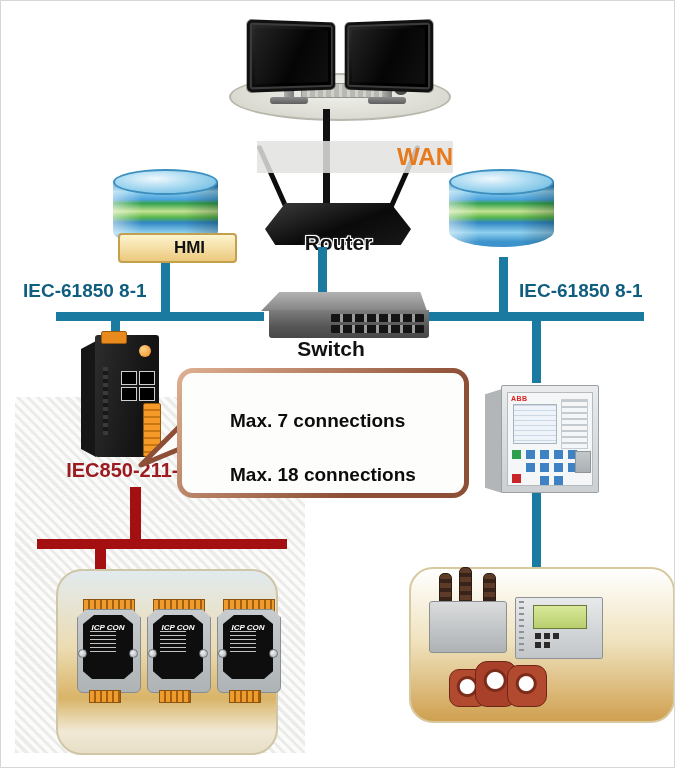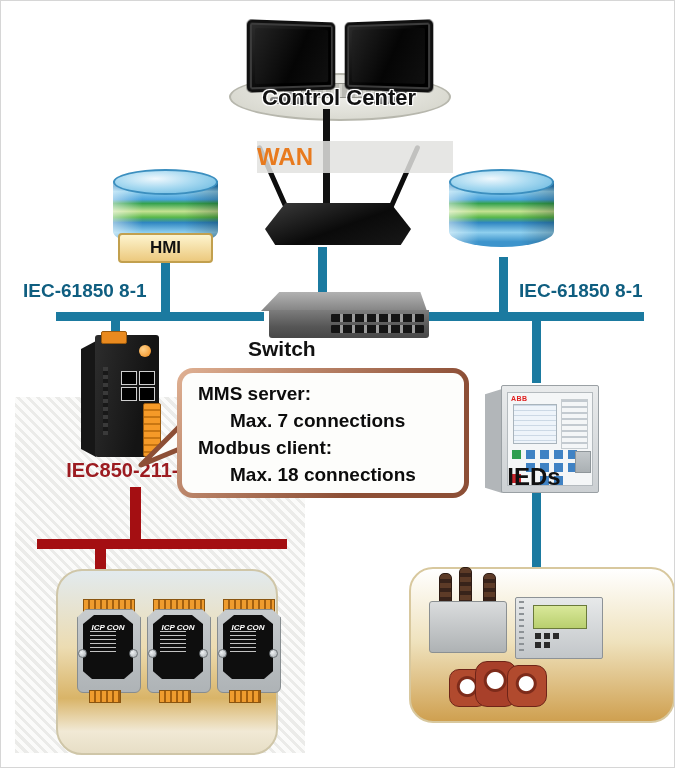--- a/index.html
+++ b/index.html
@@ -26,39 +26,39 @@
   .stand{position:absolute;width:10px;height:14px;background:linear-gradient(90deg,#aeaeae,#7c7c7c);}
   .stand-base{position:absolute;width:38px;height:7px;background:linear-gradient(#8b8b8b,#5f5f5f);border-radius:3px;}
   .desk{position:absolute;border-radius:50%;background:radial-gradient(ellipse at 50% 32%,#f4f4f0,#d8d8cf 78%,#c9c9bf);
     border:2px solid #b7b7ad;}
   .keyboard{position:absolute;background:repeating-linear-gradient(90deg,#b9b9b3 0 5px,#d2d2cb 5px 8px);
     border:1px solid #92928b;border-radius:2px;}
   .mouse{position:absolute;background:#4c4c4c;border-radius:50%;}
 
   
   .antenna{position:absolute;width:5px;background:#0d0d0d;border-radius:3px;}
-  .wan-band{position:absolute;background:rgba(226,226,223,0.85);text-align:left;}
+  .wan-band{position:absolute;background:rgba(226,226,223,0.85);text-align:right;}
   .router-body{position:absolute;background:linear-gradient(160deg,#3d3d3d 0%,#0a0a0a 55%,#181818 100%);
     clip-path:polygon(14% 0,86% 0,100% 62%,93% 100%,7% 100%,0 62%);}
 
   
   .switch-top{position:absolute;background:linear-gradient(#b2b2b2,#848484);clip-path:polygon(11% 0,96% 0,100% 100%,0 100%);}
   .switch-front{position:absolute;background:linear-gradient(#7d7d7d,#565656 60%,#474747);border-radius:0 0 3px 3px;}
   .port-row{position:absolute;height:8px;background:repeating-linear-gradient(90deg,#141414 0 9px,#9a9a9a 9px 12px);border-radius:1px;}
 
   
   .db-body{position:absolute;
     background:linear-gradient(180deg,#3d94cc 0%,#2f86c2 8%,#8ecfee 16%,#4aa3dc 28%,#35a24e 34%,#c4e292 46%,#59b84a 55%,#2f86c2 63%,#8ecfee 78%,#3d94cc 92%);
     border-radius:0 0 52px 52px/0 0 16px 16px;}
   .db-shade{position:absolute;background:linear-gradient(90deg,rgba(255,255,255,.5),rgba(255,255,255,0) 28%,rgba(0,0,0,0) 68%,rgba(0,0,0,.22));
     border-radius:0 0 52px 52px/0 0 16px 16px;}
   .db-top{position:absolute;border-radius:50%;box-sizing:border-box;
     background:radial-gradient(ellipse at 40% 35%,#eff8fd 0%,#a9daf1 45%,#5fb3dd 100%);border:2px solid #3c8fbf;}
   .db-band{position:absolute;background:linear-gradient(#fdf4ce,#ecc97e);border:2px solid #c2a04e;border-radius:4px;
-    text-align:center;font-weight:bold;font-size:17px;color:#111;}
+    text-align:center;font-weight:bold;font-size:17px;color:#111;padding-left:24px;}
 
   
   .gw-side{position:absolute;background:#161616;clip-path:polygon(0 7%,100% 0,100% 100%,0 93%);}
   .gw-front{position:absolute;background:linear-gradient(100deg,#2d2d2d,#141414 70%);border-radius:3px;}
   .gw-port{position:absolute;width:14px;height:12px;background:#000;border:1px solid #d0d0d0;}
   .gw-term{position:absolute;background:repeating-linear-gradient(180deg,#f59a28 0 5px,#c87612 5px 7px);
     border:1px solid #9a5a0e;border-radius:2px;}
   .gw-vent{position:absolute;background:repeating-linear-gradient(180deg,#3a3a3a 0 4px,#181818 4px 8px);}
   .gw-logo{position:absolute;border-radius:50%;background:radial-gradient(circle at 35% 35%,#ffd28a,#ef8a1a);}
 
@@ -122,30 +122,30 @@
   <div class="stand" style="left:283px;top:84px;"></div>
   <div class="stand-base" style="left:269px;top:96px;"></div>
   <div class="stand" style="left:381px;top:84px;"></div>
   <div class="stand-base" style="left:367px;top:96px;"></div>
   <div class="monitor" style="left:246px;top:20px;transform:perspective(280px) rotateY(16deg);">
     <div class="screen"></div>
   </div>
   <div class="monitor" style="left:340px;top:20px;transform:perspective(280px) rotateY(-16deg);">
     <div class="screen"></div>
   </div>
-  <div class="lbl outlined" style="left:218px;top:84px;width:240px;text-align:center;font-size:22px;">Control Center</div>
 
   <div class="abs" style="left:322px;top:108px;width:7px;height:100px;background:#111;"></div>
 
   <div class="antenna" style="left:286px;top:138px;height:76px;transform:rotate(-24deg);transform-origin:bottom center;"></div>
   <div class="antenna" style="left:384px;top:138px;height:76px;transform:rotate(24deg);transform-origin:bottom center;"></div>
   <div class="wan-band" style="left:256px;top:140px;width:196px;height:32px;">
     <span class="lbl" style="position:static;font-size:24px;line-height:32px;color:#e87a1e;">WAN</span>
   </div>
   <div class="router-body" style="left:264px;top:202px;width:146px;height:42px;"></div>
+  <div class="lbl outlined" style="left:265px;top:230px;width:145px;text-align:center;font-size:21px;">Router</div>
 
   <div class="teal-line" style="left:317px;top:246px;width:9px;height:56px;"></div>
 
   <div class="teal-line" style="left:160px;top:256px;width:9px;height:57px;"></div>
   <div class="db-body" style="left:112px;top:180px;width:105px;height:66px;"></div>
   <div class="db-shade" style="left:112px;top:180px;width:105px;height:66px;"></div>
   <div class="db-top" style="left:112px;top:168px;width:105px;height:26px;"></div>
   <div class="db-band" style="left:117px;top:232px;width:91px;height:26px;line-height:26px;">HMI</div>
 
   <div class="teal-line" style="left:498px;top:256px;width:9px;height:57px;"></div>
@@ -157,21 +157,21 @@
   <div class="teal-line" style="left:407px;top:311px;width:236px;height:9px;"></div>
   <div class="teal-line" style="left:110px;top:320px;width:9px;height:16px;"></div>
   <div class="teal-line" style="left:531px;top:320px;width:9px;height:62px;"></div>
   <div class="bus-label" style="left:22px;top:279px;">IEC-61850 8-1</div>
   <div class="bus-label" style="left:518px;top:279px;">IEC-61850 8-1</div>
 
   <div class="switch-top" style="left:260px;top:291px;width:166px;height:19px;"></div>
   <div class="switch-front" style="left:268px;top:309px;width:160px;height:28px;"></div>
   <div class="port-row" style="left:330px;top:313px;width:93px;"></div>
   <div class="port-row" style="left:330px;top:324px;width:93px;"></div>
-  <div class="lbl outlined" style="left:247px;top:336px;width:166px;font-size:21px;">Switch</div>
+  <div class="lbl outlined" style="left:247px;top:336px;width:166px;text-align:center;font-size:21px;">Switch</div>
 
   <div class="gw-side" style="left:80px;top:340px;width:15px;height:116px;"></div>
   <div class="gw-front" style="left:94px;top:334px;width:64px;height:122px;"></div>
   <div class="abs" style="left:100px;top:330px;width:24px;height:11px;background:#e98a1f;border:1px solid #9a5a0e;border-radius:2px;"></div>
   <div class="gw-logo" style="left:138px;top:344px;width:12px;height:12px;"></div>
   <div class="gw-vent" style="left:102px;top:366px;width:5px;height:68px;"></div>
   <div class="gw-port" style="left:120px;top:370px;"></div>
   <div class="gw-port" style="left:138px;top:370px;"></div>
   <div class="gw-port" style="left:120px;top:386px;"></div>
   <div class="gw-port" style="left:138px;top:386px;"></div>
@@ -224,21 +224,20 @@
   <div class="ied-side" style="left:484px;top:388px;width:17px;height:104px;"></div>
   <div class="ied-body" style="left:500px;top:384px;width:96px;height:106px;"></div>
   <div class="ied-panel" style="left:506px;top:391px;width:84px;height:92px;"></div>
   <div class="abb-logo" style="left:510px;top:394px;">ABB</div>
   <div class="ied-screen" style="left:512px;top:403px;width:42px;height:38px;"></div>
   <div class="ied-textcol" style="left:560px;top:398px;width:25px;height:48px;"></div>
   <div class="ied-green" style="left:511px;top:449px;"></div>
   <div class="ied-keys" style="left:525px;top:449px;"></div>
   <div class="ied-red" style="left:511px;top:473px;"></div>
   <div class="ied-cover" style="left:574px;top:450px;width:14px;height:20px;"></div>
-  <div class="lbl" style="left:478px;top:462px;width:110px;text-align:center;font-size:24px;">IEDs</div>
 
   <div class="teal-line" style="left:531px;top:492px;width:9px;height:76px;"></div>
 
   <div class="panel-right" style="left:408px;top:566px;width:262px;height:152px;"></div>
 
   <div class="bushing" style="left:438px;top:572px;height:32px;"></div>
   <div class="bushing" style="left:458px;top:566px;height:38px;"></div>
   <div class="bushing" style="left:482px;top:572px;height:32px;"></div>
   <div class="pt-body" style="left:428px;top:600px;width:76px;height:50px;"></div>
 
@@ -249,20 +248,18 @@
 
   <div class="ct-ring" style="left:448px;top:668px;width:36px;height:36px;border-radius:10px;background:radial-gradient(circle at 48% 46%,#ffffff 0 7px,#7e2b1a 8px 10px,#b14a2e 11px);"></div>
   <div class="ct-ring" style="left:474px;top:660px;width:40px;height:44px;border-radius:12px;background:radial-gradient(circle at 48% 42%,#ffffff 0 8px,#7e2b1a 9px 11px,#a8402a 12px);"></div>
   <div class="ct-ring" style="left:506px;top:664px;width:38px;height:40px;border-radius:11px;background:radial-gradient(circle at 48% 44%,#ffffff 0 7px,#7e2b1a 8px 10px,#b14a2e 11px);"></div>
 
   <svg class="abs" style="left:136px;top:412px;" width="52" height="74" viewBox="0 0 52 74">
     <polygon points="52,4 4,52 52,32" fill="#fdfdfb" stroke="#8d4f36" stroke-width="5" stroke-linejoin="round"></polygon>
   </svg>
   <div class="callout-outer" style="left:176px;top:367px;width:292px;height:130px;">
     <div class="callout-inner">
-      <div class="callout-line" style="left:16px;top:10px;">MMS server:</div>
       <div class="callout-line" style="left:48px;top:37px;">Max. 7 connections</div>
-      <div class="callout-line" style="left:16px;top:64px;">Modbus client:</div>
       <div class="callout-line" style="left:48px;top:91px;">Max. 18 connections</div>
     </div>
   </div>
 
 </div>
 
 </body></html>

